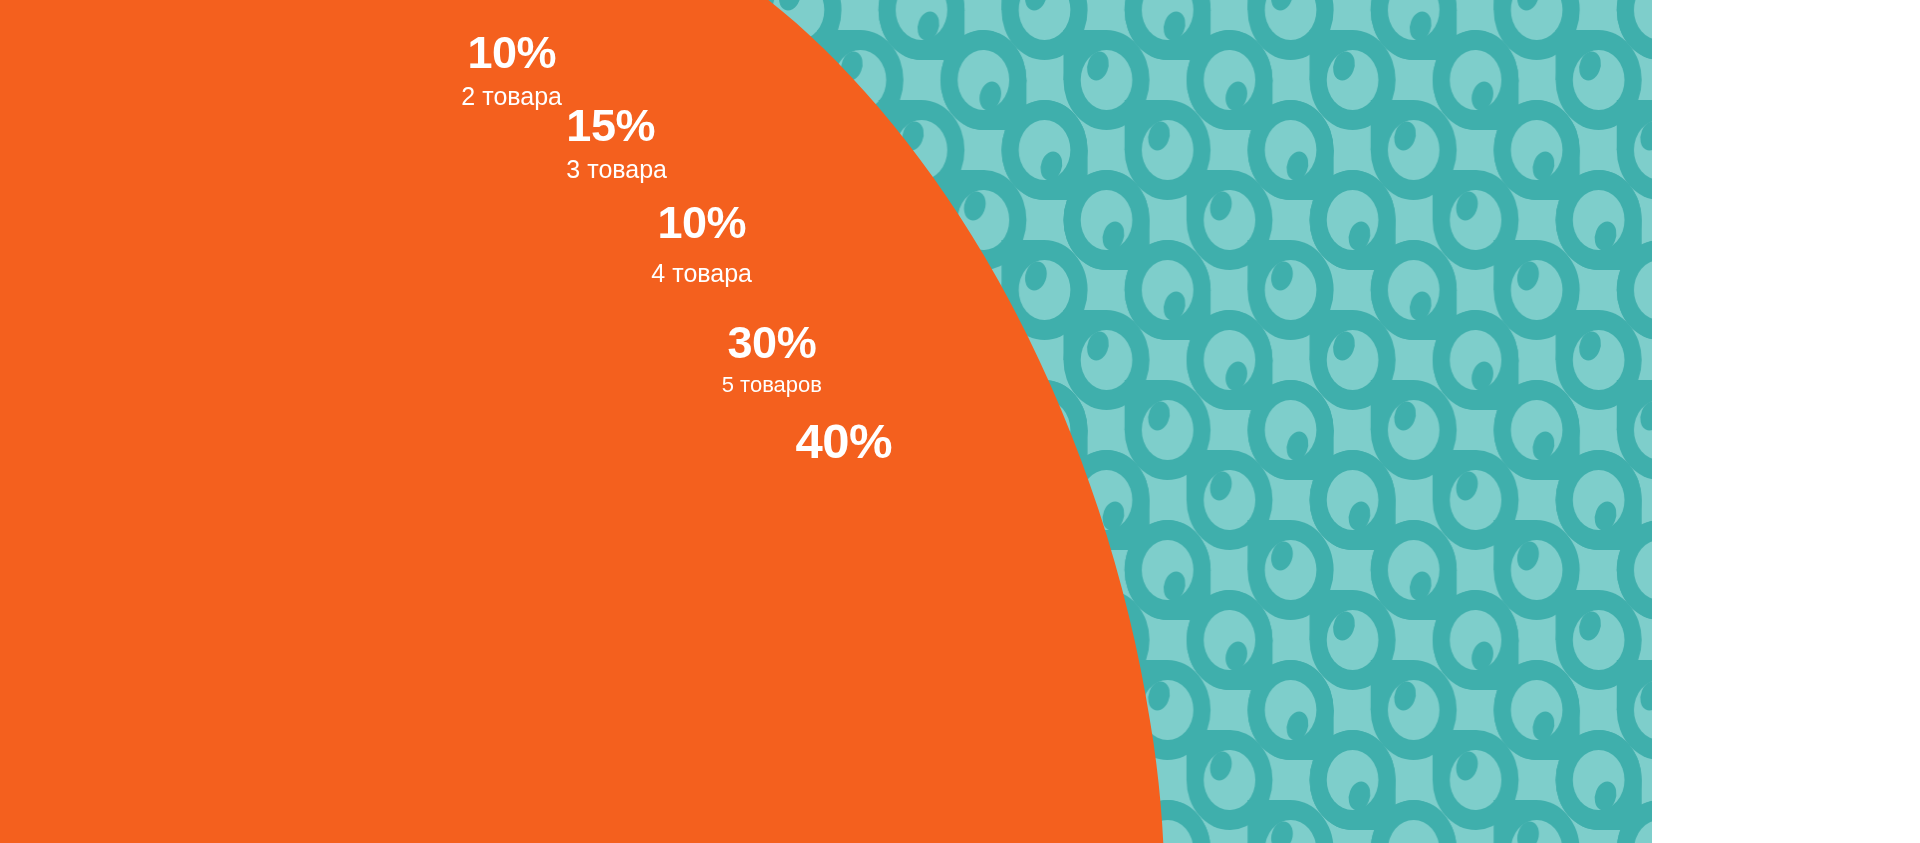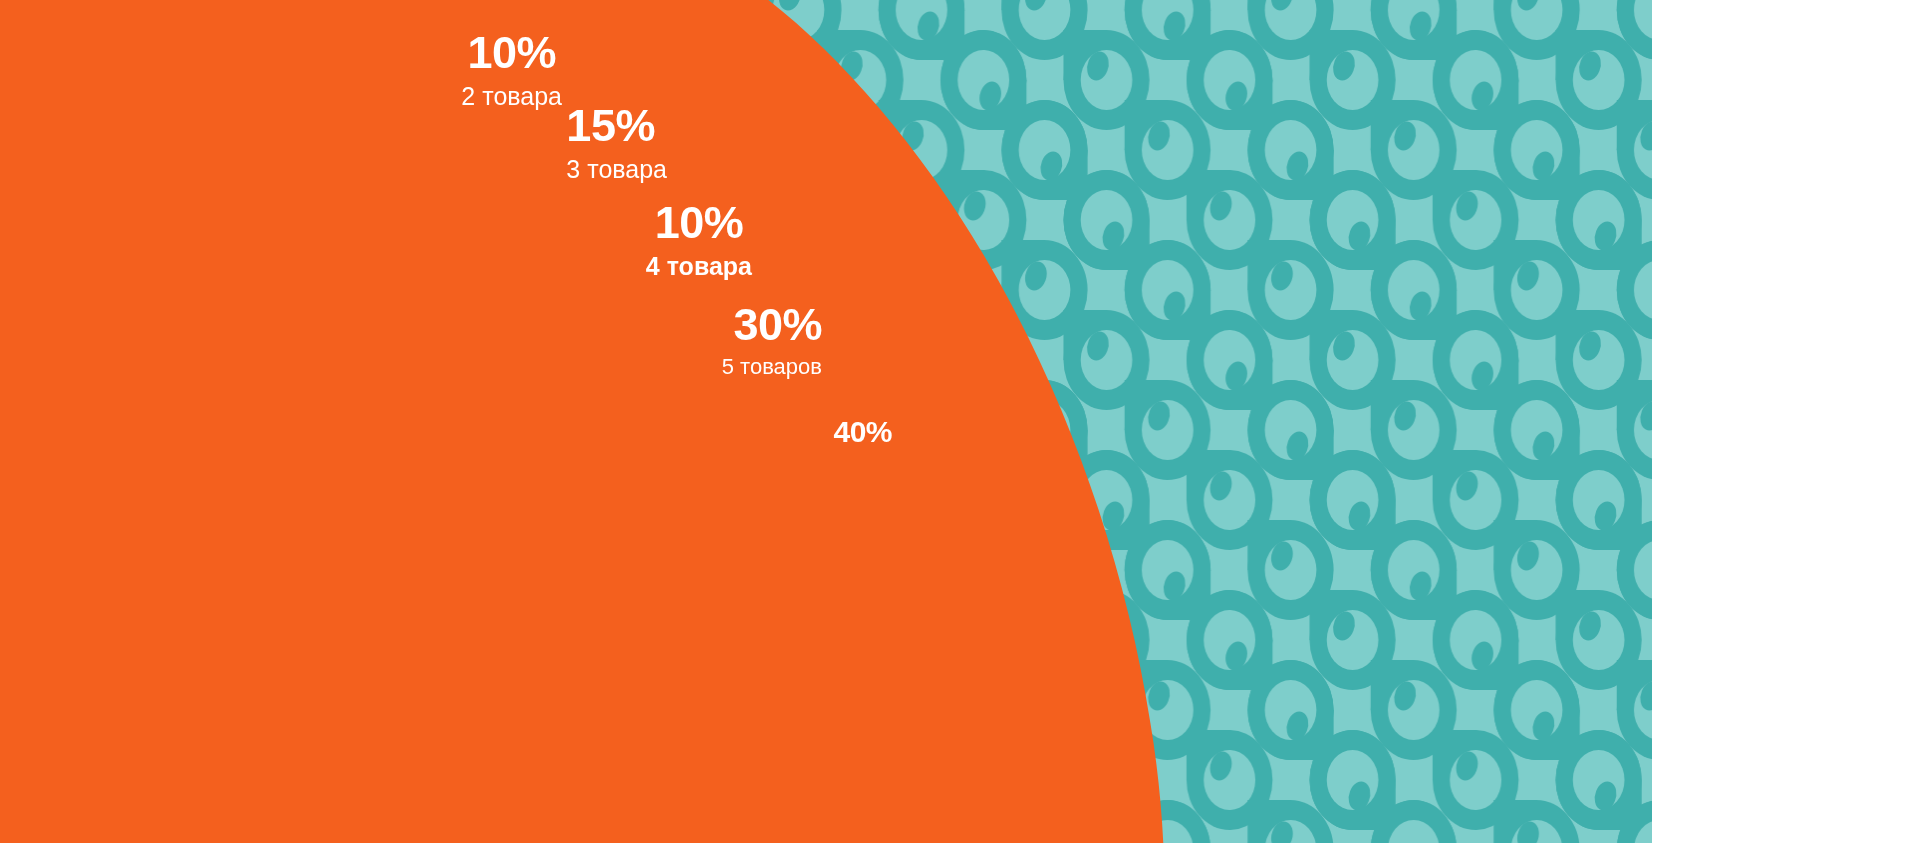--- a/index.html
+++ b/index.html
@@ -60,28 +60,28 @@
   #stat-0 { right: 1090px; top: 30px;  text-align: center; }
   #stat-0 .pct { font-size: 45px; }
   #stat-0 .cap { font-size: 25px; margin-top: 9px; }
 
   #stat-1 { right: 985px; top: 103px; text-align: left; }
   #stat-1 .pct { font-size: 45px; }
   #stat-1 .cap { font-size: 25px; margin-top: 9px; }
 
   #stat-2 { right: 900px; top: 200px; text-align: center; }
   #stat-2 .pct { font-size: 45px; }
-  #stat-2 .cap { font-size: 25px; margin-top: 9px; font-weight: bold; }
+  #stat-2 .cap { font-size: 25px; margin-top: 16px; }
 
-  #stat-3 { right: 830px; top: 302px; text-align: right; }
+  #stat-3 { right: 830px; top: 320px; text-align: center; }
   #stat-3 .pct { font-size: 45px; }
   #stat-3 .cap { font-size: 22px; margin-top: 9px; }
 
   #stat-4 { right: 760px; top: 417px; text-align: right; }
-  #stat-4 .pct { font-size: 30px; text-align: left; }
+  #stat-4 .pct { font-size: 49px; text-align: left; }
   #stat-4 .cap { font-size: 25px; margin-top: 9px; line-height: 1.28; }
 </style>
 </head>
 <body>
 
 <div id="stage">
 
   <div id="teal-panel">
     <svg id="teal-pattern" viewBox="0 0 1920 843" preserveAspectRatio="none">
       <defs>

